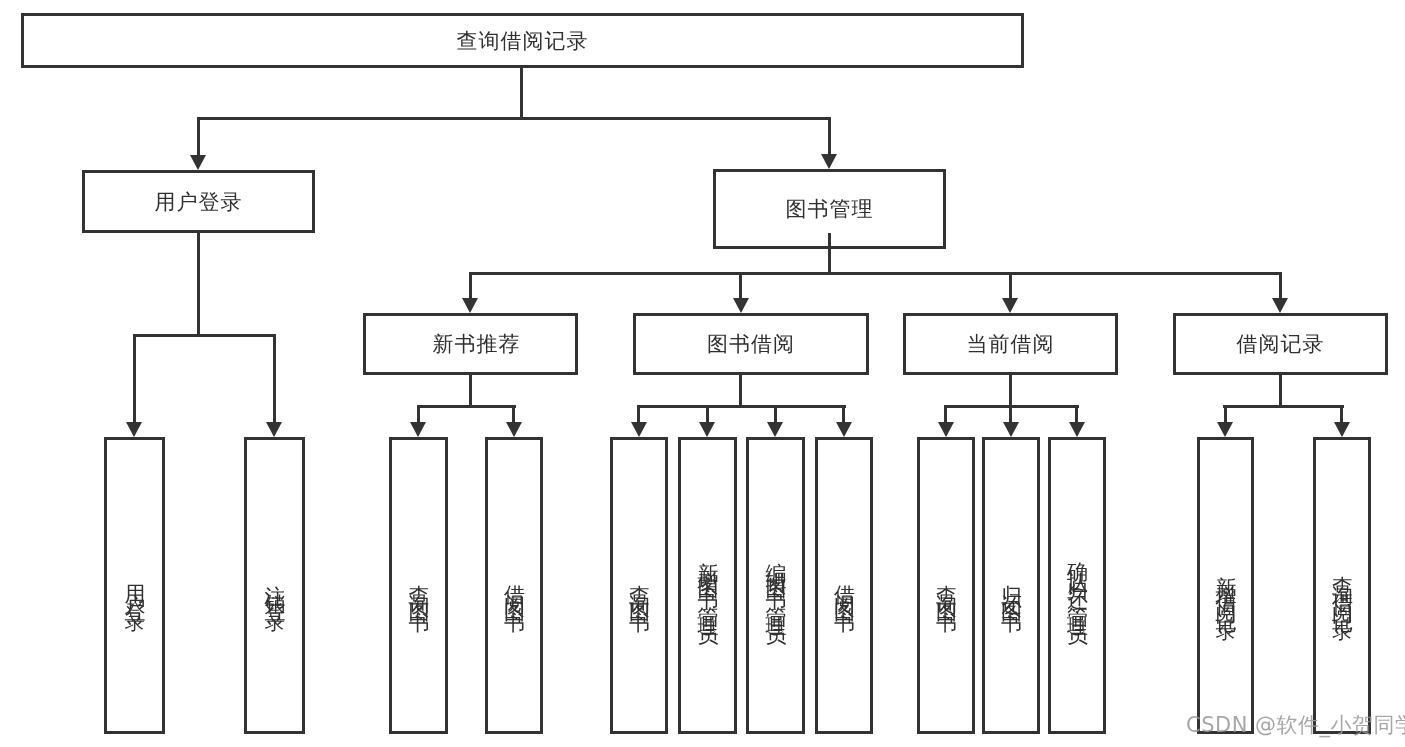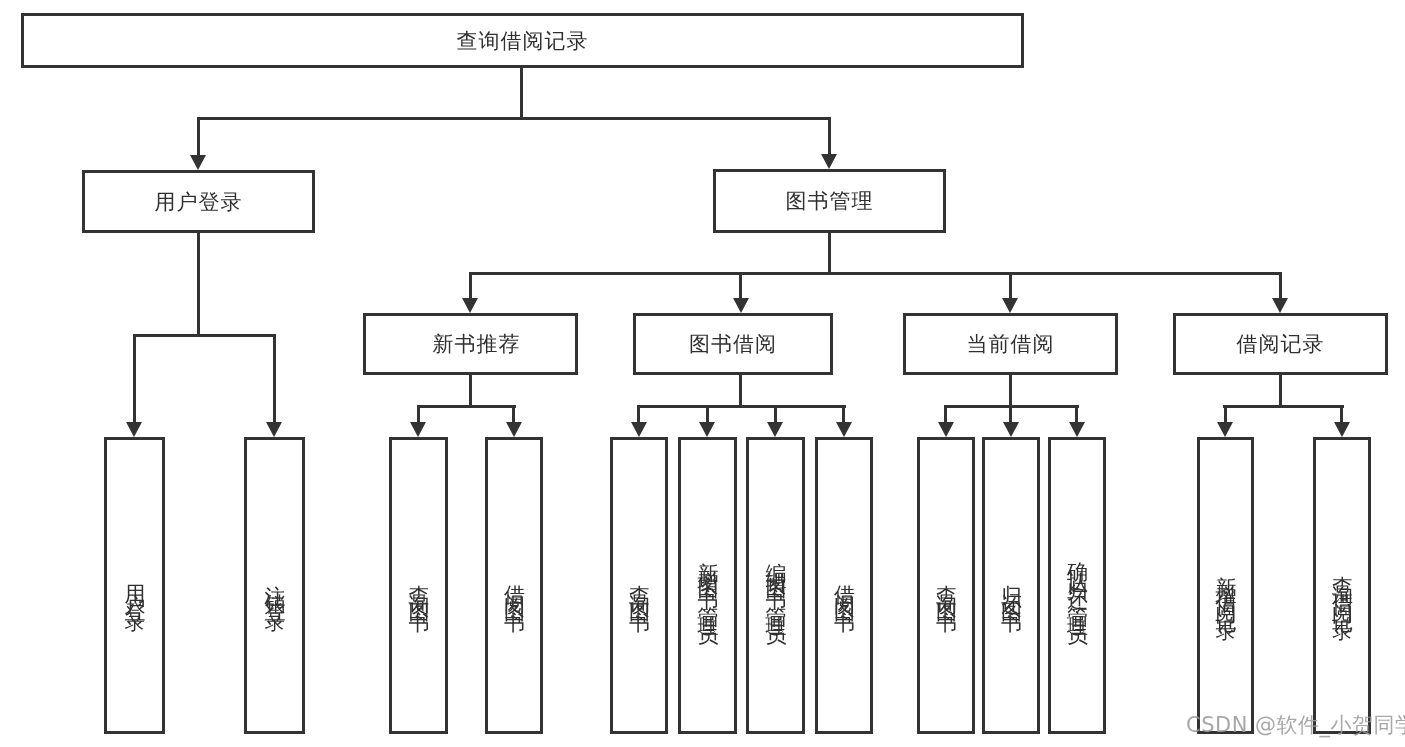--- a/index.html
+++ b/index.html
@@ -40,21 +40,21 @@
   <div class="vline" style="left:520px;top:68px;height:50px;"></div>
   <div class="hline" style="left:197px;top:117px;width:634px;"></div>
   <div class="vline" style="left:197px;top:117px;height:40px;"></div>
   <div class="ah" style="left:190px;top:155px;"></div>
   <div class="vline" style="left:828px;top:117px;height:39px;"></div>
   <div class="ah" style="left:821px;top:154px;"></div>
 
   <div class="box h" style="left:82px;top:170px;width:233px;height:63px;">
     <span class="lbl">用户登录</span>
   </div>
-  <div class="box h" style="left:713px;top:169px;width:233px;height:64px;">
+  <div class="box h" style="left:713px;top:169px;width:233px;height:80px;">
     <span class="lbl">图书管理</span>
   </div>
 
   <div class="vline" style="left:197px;top:233px;height:103px;"></div>
   <div class="hline" style="left:133px;top:334px;width:143px;"></div>
   <div class="vline" style="left:133px;top:334px;height:90px;"></div>
   <div class="ah" style="left:126px;top:422px;"></div>
   <div class="vline" style="left:273px;top:334px;height:90px;"></div>
   <div class="ah" style="left:266px;top:422px;"></div>
 
@@ -65,21 +65,21 @@
   <div class="vline" style="left:739px;top:272px;height:28px;"></div>
   <div class="ah" style="left:733px;top:298px;"></div>
   <div class="vline" style="left:1009px;top:272px;height:28px;"></div>
   <div class="ah" style="left:1002px;top:298px;"></div>
   <div class="vline" style="left:1279px;top:272px;height:28px;"></div>
   <div class="ah" style="left:1272px;top:298px;"></div>
 
   <div class="box h" style="left:363px;top:313px;width:215px;height:62px;padding-left:12px;">
     <span class="lbl">新书推荐</span>
   </div>
-  <div class="box h" style="left:633px;top:313px;width:200px;height:62px;justify-content:center;">
+  <div class="box h" style="left:633px;top:313px;width:236px;height:62px;justify-content:center;">
     <span class="lbl">图书借阅</span>
   </div>
   <div class="box h" style="left:903px;top:313px;width:215px;height:62px;">
     <span class="lbl">当前借阅</span>
   </div>
   <div class="box h" style="left:1173px;top:313px;width:215px;height:62px;">
     <span class="lbl">借阅记录</span>
   </div>
 
   <div class="vline" style="left:469px;top:375px;height:32px;"></div>

